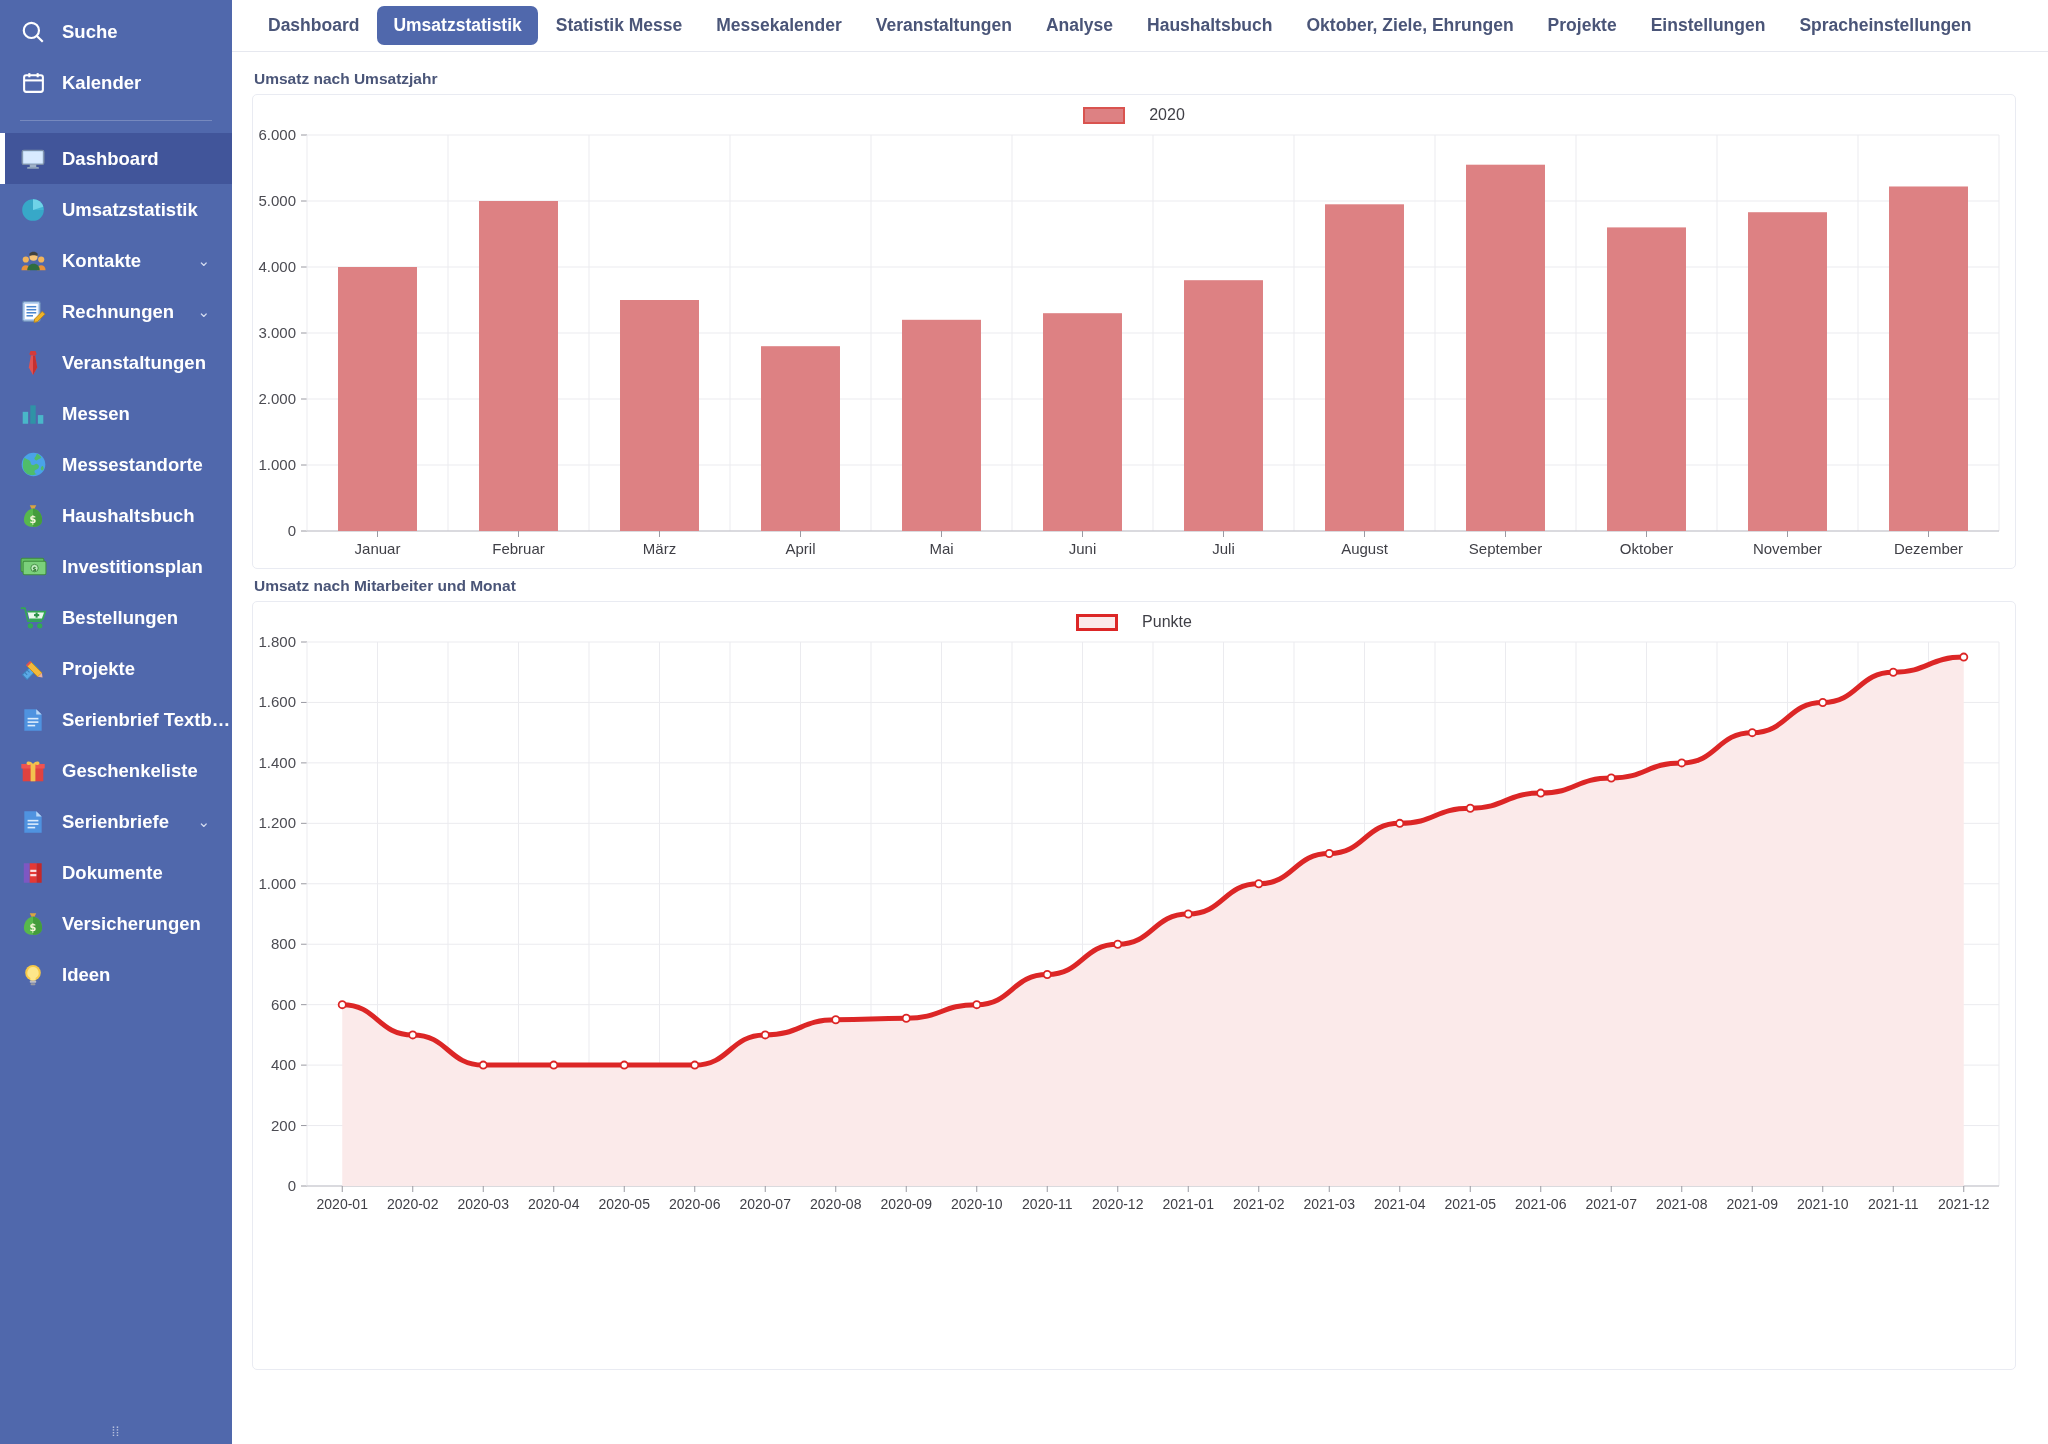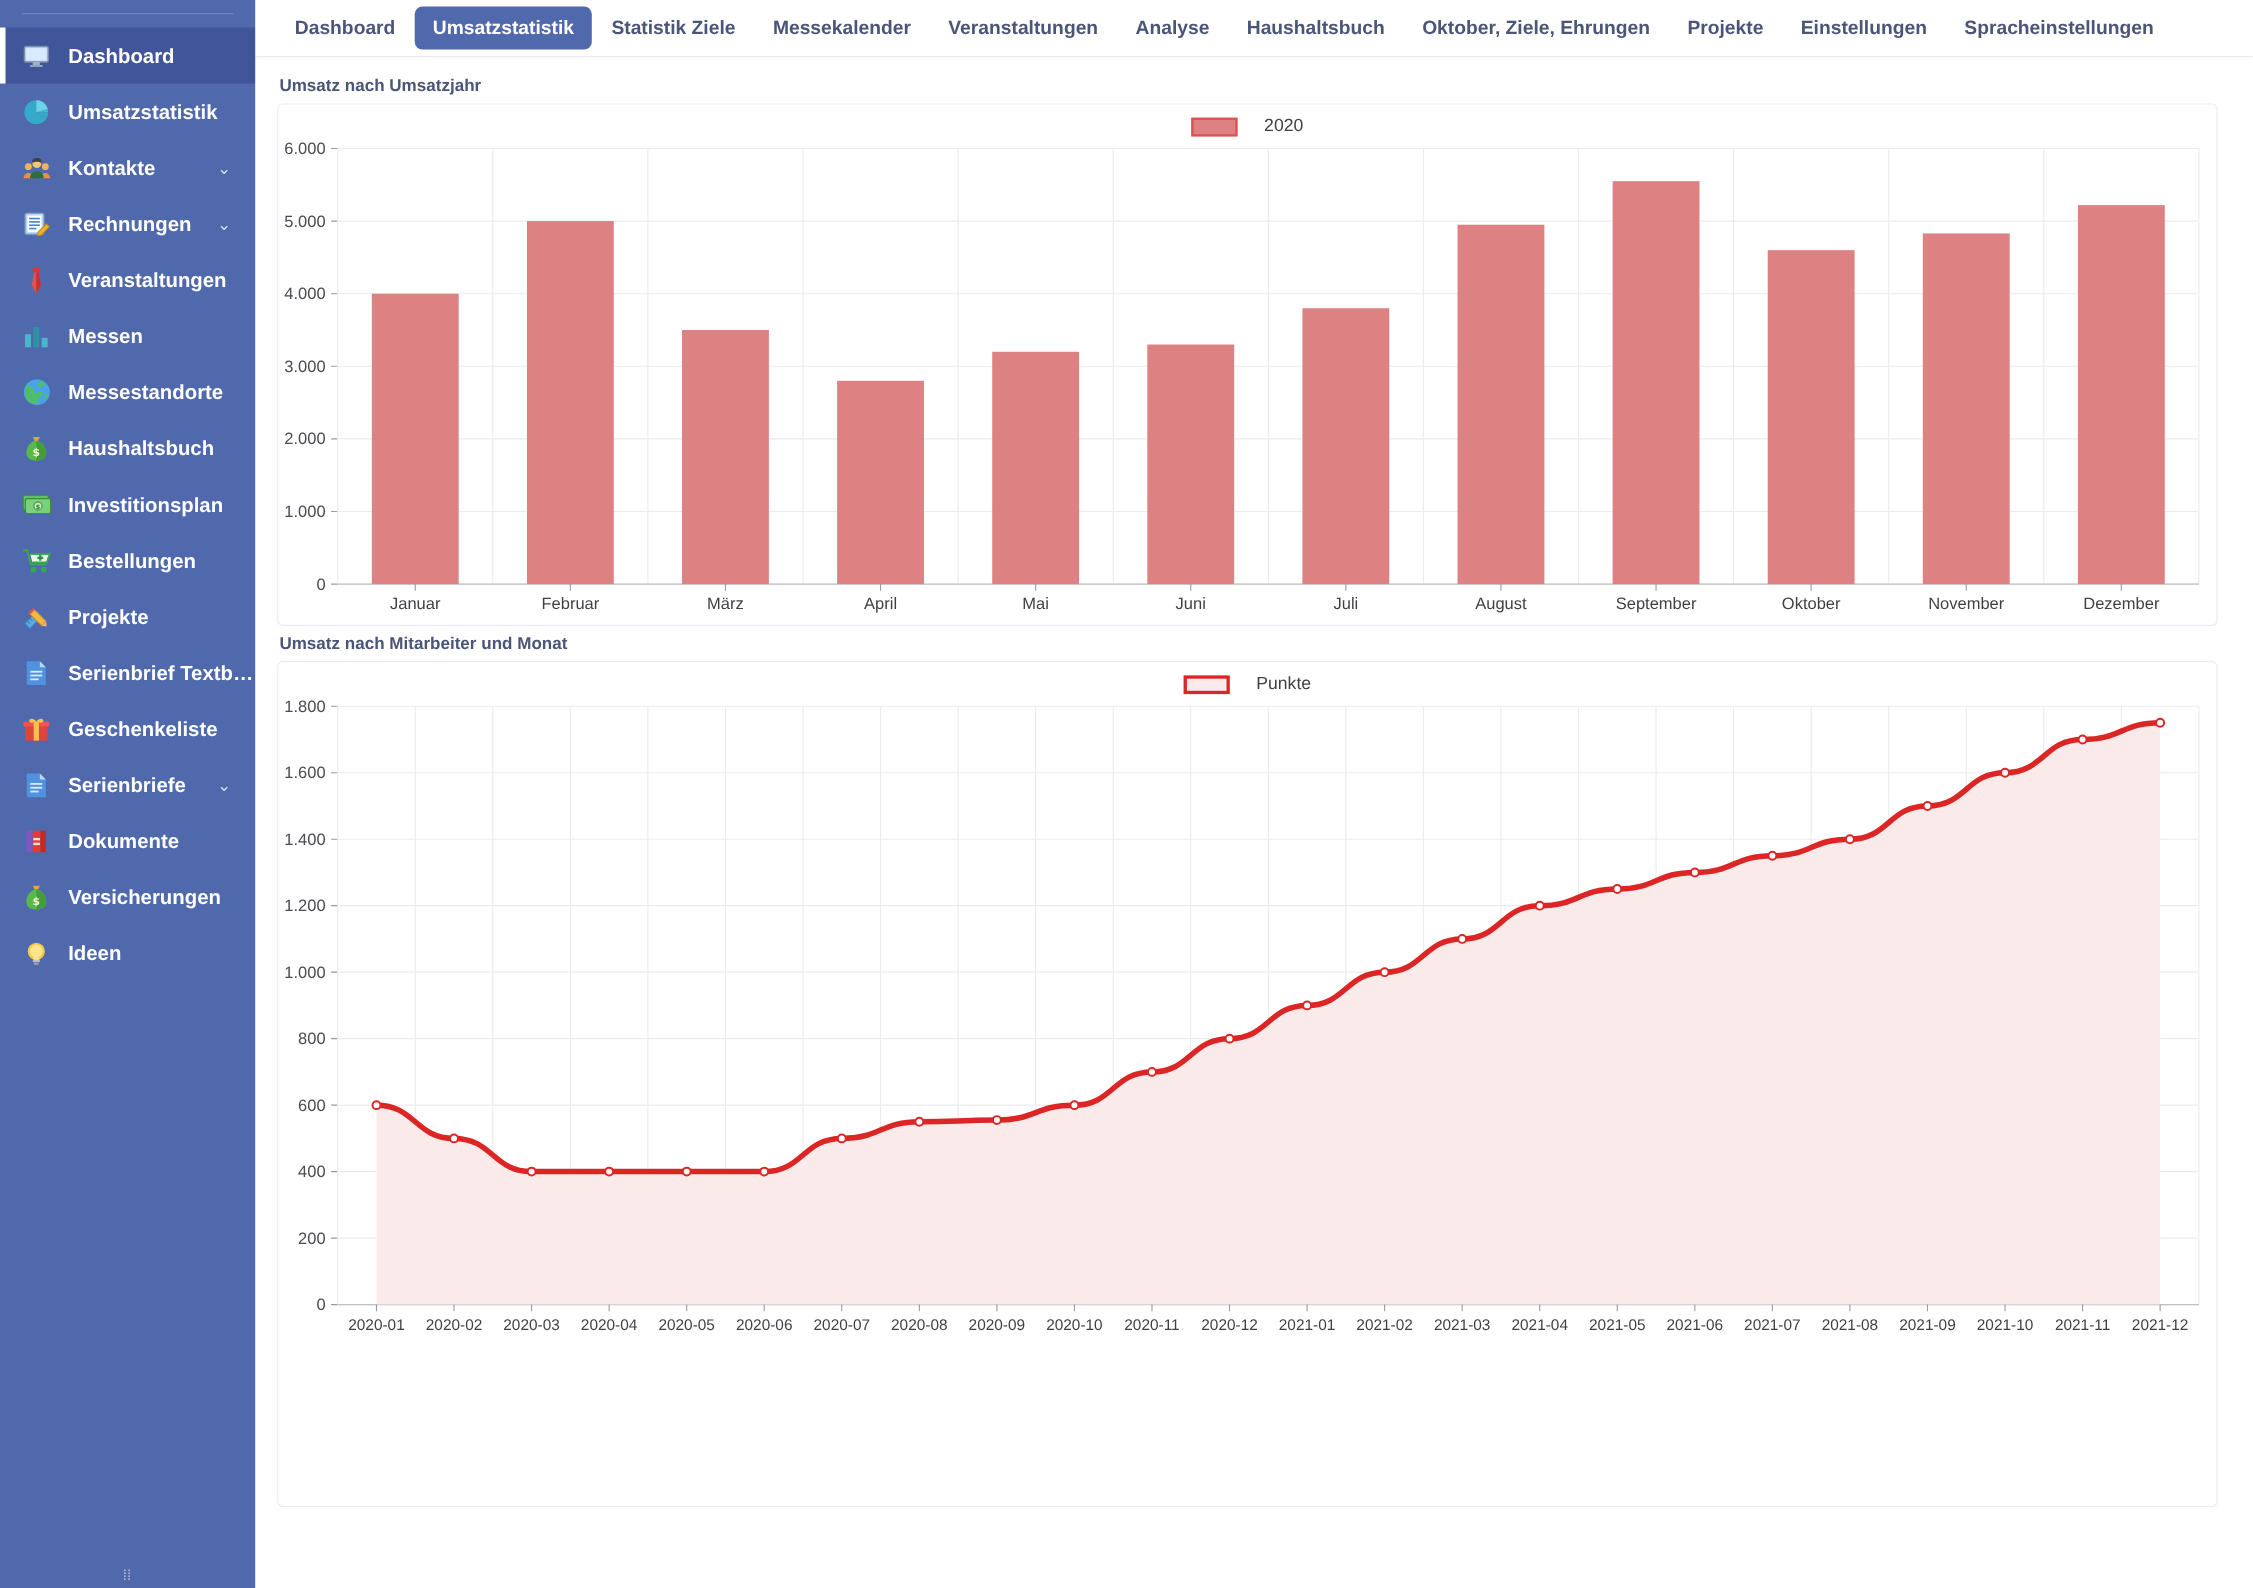--- a/index.html
+++ b/index.html
@@ -122,20 +122,42 @@
   .gridline { stroke: #ebebef; stroke-width: 1; }
   .axisline { stroke: #bfbfc6; stroke-width: 1; }
   .tickmark { stroke: #9a9aa2; stroke-width: 1; }
 </style>
 </head>
 <body>
 
 <div class="app">
 
   <nav class="sidebar">
+    <div class="sb-top" id="sb-top">
+        <div class="sb-item">
+          <span class="ico">
+            <svg width="26" height="26" viewBox="0 0 24 24" fill="none" stroke="#fff" stroke-width="2">
+              <circle cx="10.5" cy="10.5" r="7"></circle>
+              <line x1="15.6" y1="15.6" x2="21" y2="21"></line>
+            </svg>
+          </span>
+          <span class="lbl">Suche</span>
+        </div>
+        <div class="sb-item">
+          <span class="ico">
+            <svg width="25" height="25" viewBox="0 0 24 24" fill="none" stroke="#fff" stroke-width="2">
+              <rect x="3" y="5" width="18" height="16" rx="2"></rect>
+              <line x1="3" y1="10" x2="21" y2="10"></line>
+              <line x1="8" y1="3" x2="8" y2="7"></line>
+              <line x1="16" y1="3" x2="16" y2="7"></line>
+            </svg>
+          </span>
+          <span class="lbl">Kalender</span>
+        </div>
+      </div>
     <div class="sb-divider"></div>
     <div id="sb-list">
         <div class="sb-item active">
           <span class="ico">
             <svg width="26" height="26" viewBox="0 0 24 24">
               <rect x="2" y="4" width="20" height="13" rx="1.5" fill="#bcd6f0" stroke="#7d8fa8" stroke-width="1.2"></rect>
               <rect x="3.4" y="5.4" width="17.2" height="10.2" fill="#d8eaff"></rect>
               <rect x="9" y="17" width="6" height="2.6" fill="#9fb2c8"></rect>
               <rect x="6.5" y="19.4" width="11" height="1.7" rx="0.8" fill="#8fa3bb"></rect>
             </svg>
@@ -349,21 +371,21 @@
         </div>
       </div>
     <div class="sb-resize">⦙⦙</div>
   </nav>
 
   <section class="main">
 
     <div class="tabbar" id="tabbar">
         <div class="tab">Dashboard</div>
         <div class="tab active">Umsatzstatistik</div>
-        <div class="tab">Statistik Ziele</div>
+        <div class="tab">Statistik Messe</div>
         <div class="tab">Messekalender</div>
         <div class="tab">Veranstaltungen</div>
         <div class="tab">Analyse</div>
         <div class="tab">Haushaltsbuch</div>
         <div class="tab">Oktober, Ziele, Ehrungen</div>
         <div class="tab">Projekte</div>
         <div class="tab">Einstellungen</div>
         <div class="tab">Spracheinstellungen</div>
       </div>
 

